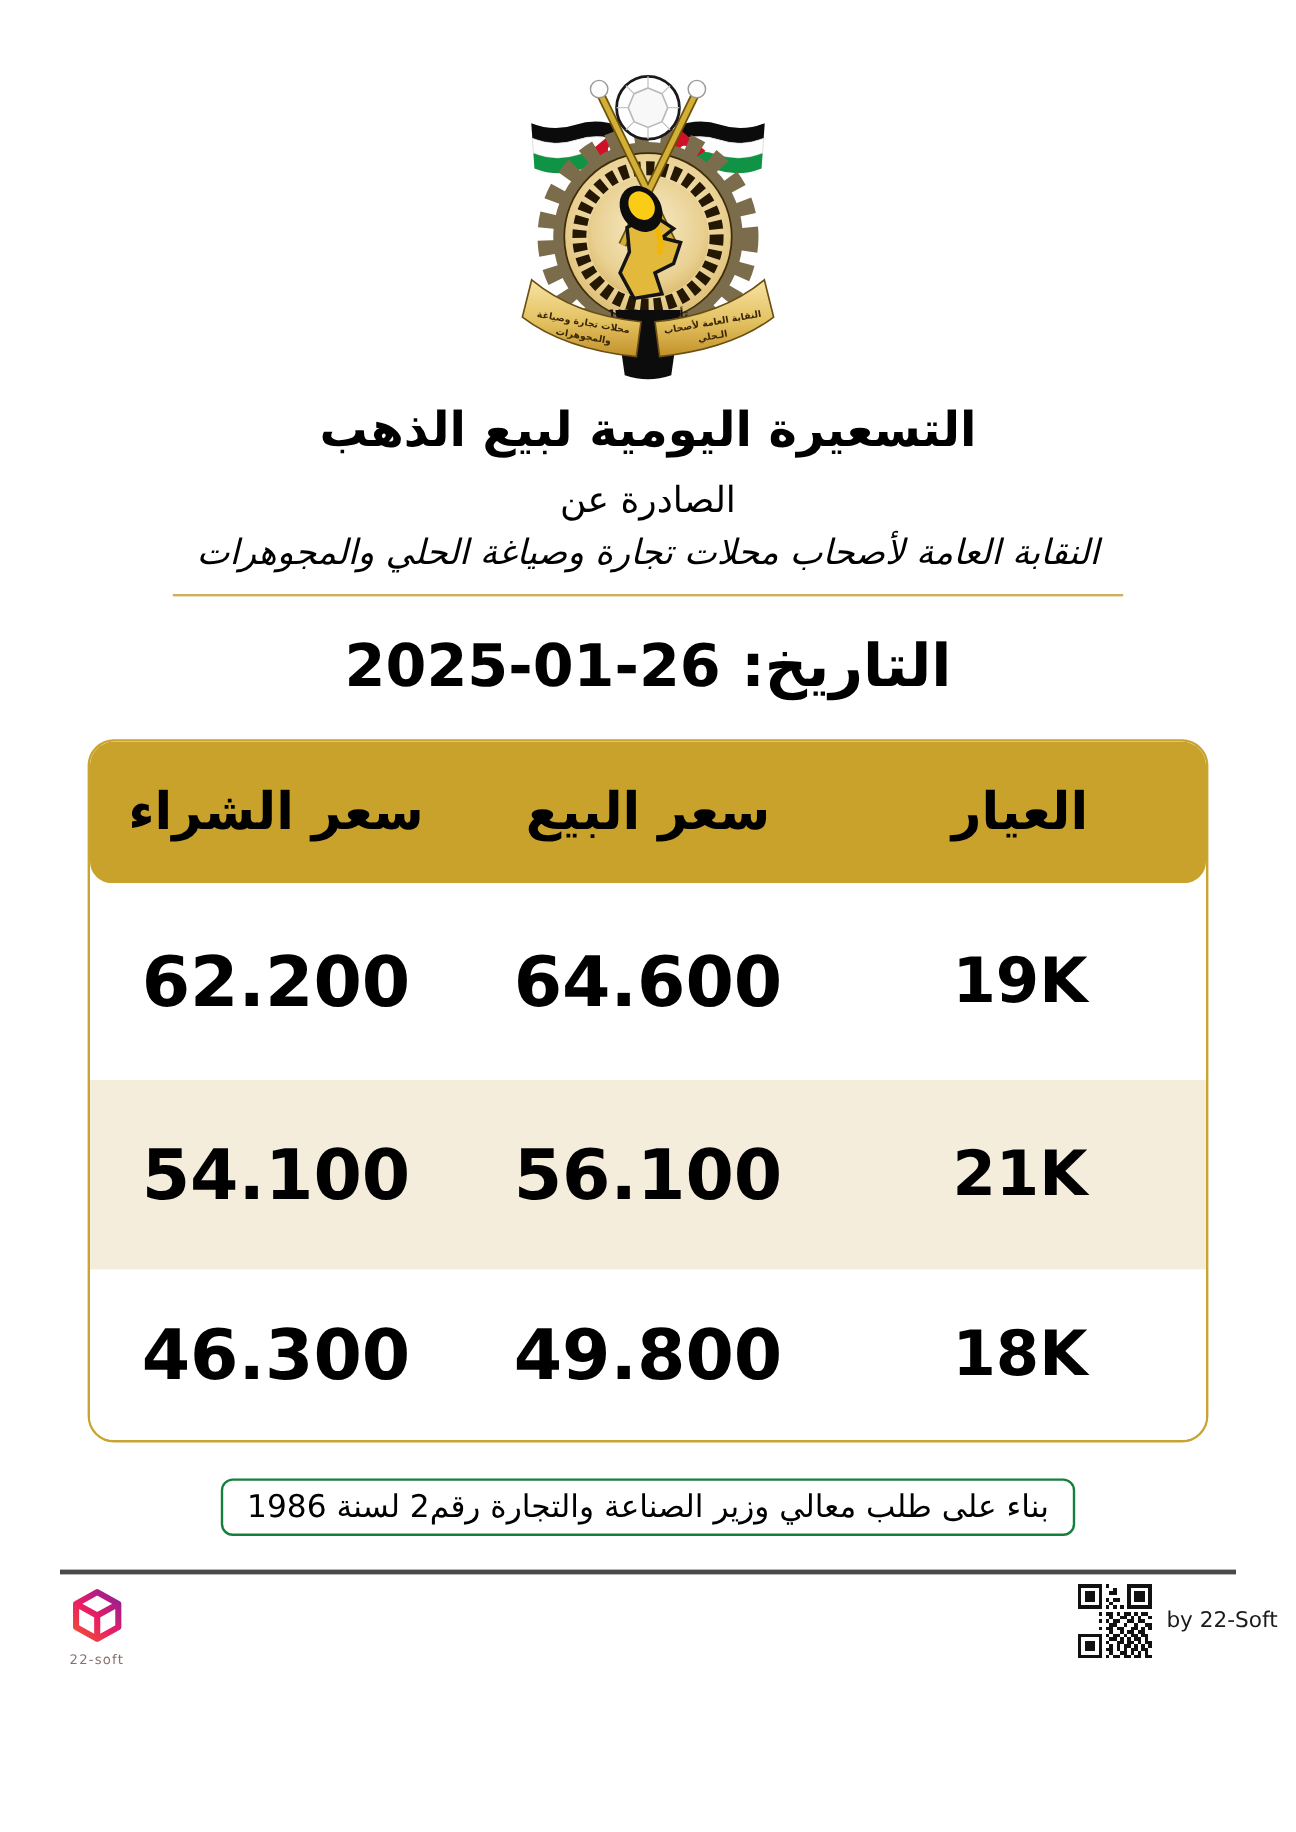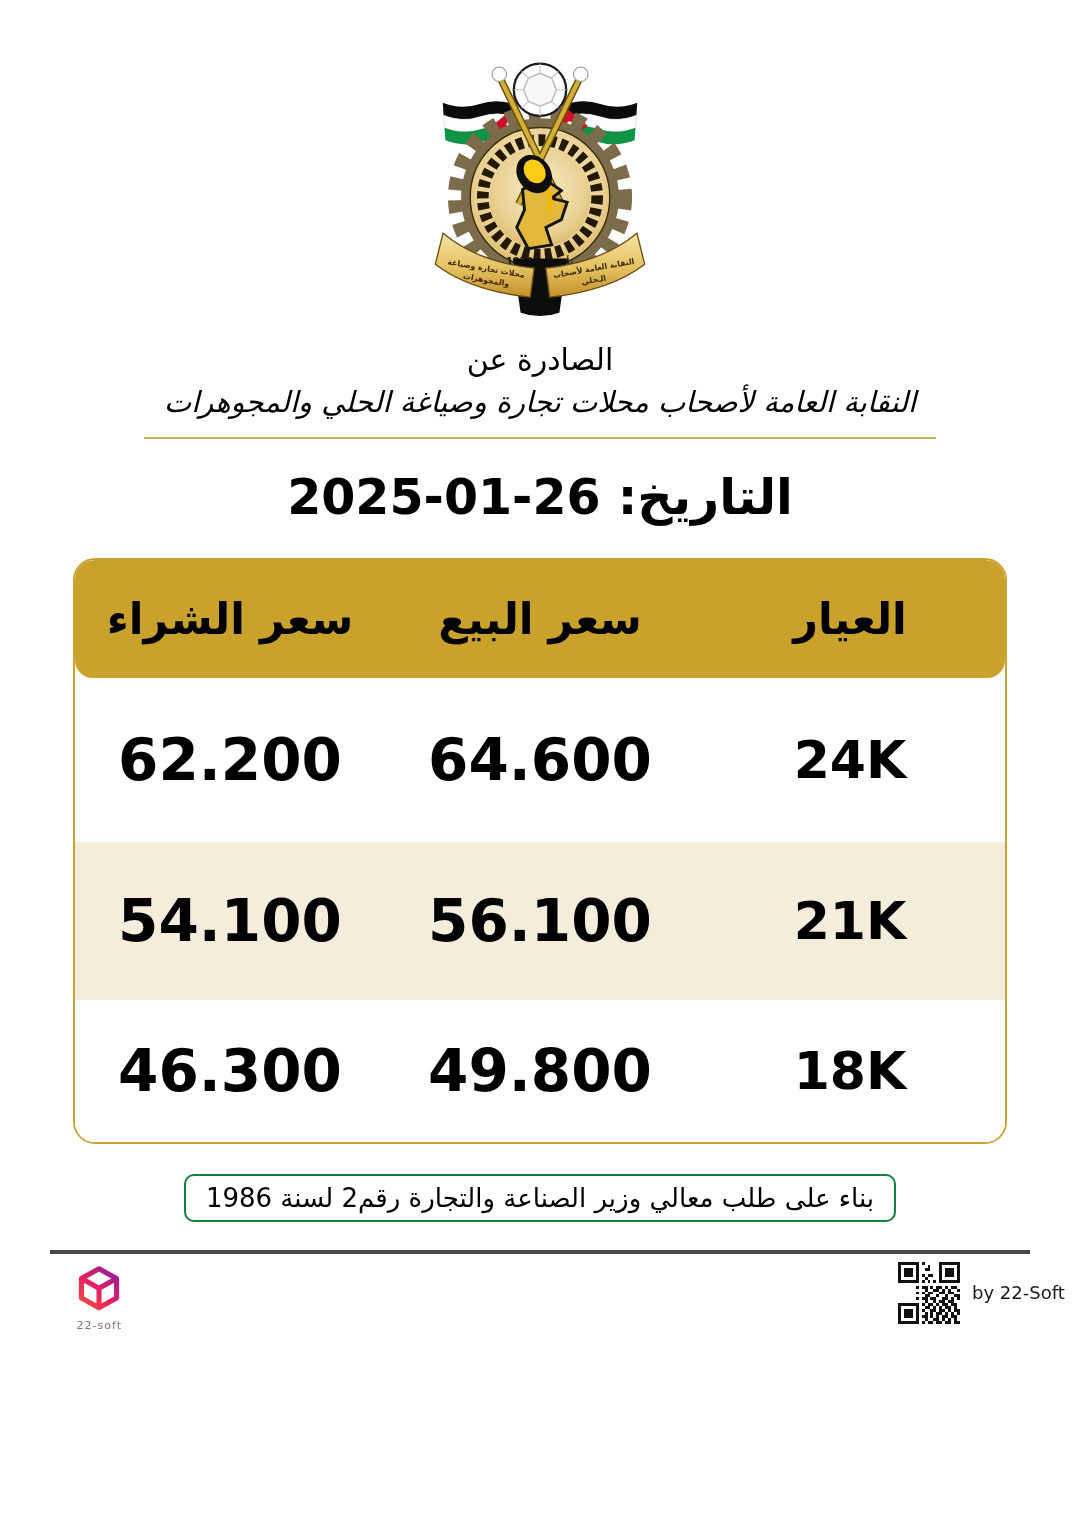--- a/index.html
+++ b/index.html
@@ -37,21 +37,21 @@
   .karat{font-size:52px;font-weight:700;direction:ltr;}
 
   .note-box{
     display:inline-block;margin-top:30px;
     border:2px solid #15803d;border-radius:10px;
     padding:7px 20px;font-size:26px;direction:rtl;
   }
   .footer-rule{width:980px;border:none;border-top:4px solid #4a4a4a;margin:28px auto 0 auto;}
 
   .bottom-bar{position:relative;height:130px;direction:ltr;}
-  .brand{position:absolute;left:58px;top:12px;width:64px;text-align:right;line-height:0;}
+  .brand{position:absolute;left:58px;top:12px;width:64px;text-align:left;line-height:0;}
   .brand-label{font-size:11px;color:#8a6f6f;letter-spacing:1px;line-height:1.2;margin-top:3px;}
   .qr-wrap{position:absolute;left:898px;top:8px;display:flex;align-items:center;gap:12px;text-align:center;}
   .qr-caption{font-size:18px;color:#1a1a1a;line-height:1;}
 </style>
 </head>
 <body>
 
 <div class="page">
 
   <div class="emblem-wrap">
@@ -133,33 +133,34 @@
 
       <path d="M136,246 C176,242 206,230 230,210 L238,242 C212,262 178,272 140,276 Z" fill="url(#ribGrad)" stroke="#6b4e12" stroke-width="1.4"></path>
       <path d="M124,246 C84,242 54,230 30,210 L22,242 C48,262 82,272 120,276 Z" fill="url(#ribGrad)" stroke="#6b4e12" stroke-width="1.4"></path>
       <text x="186" y="249" transform="rotate(-10 186 249)" text-anchor="middle" font-size="8" font-weight="bold" fill="#3a2605">النقابة العامة لأصحاب</text>
       <text x="186" y="261" transform="rotate(-10 186 261)" text-anchor="middle" font-size="8" font-weight="bold" fill="#3a2605">الـحلي</text>
       <text x="74" y="249" transform="rotate(10 74 249)" text-anchor="middle" font-size="8" font-weight="bold" fill="#3a2605">محلات تجارة وصياغة</text>
       <text x="74" y="261" transform="rotate(10 74 261)" text-anchor="middle" font-size="8" font-weight="bold" fill="#3a2605">والمجوهرات</text>
     </svg>
   </div>
 
+  <h1 class="title">التسعيرة اليومية لبيع الذهب</h1>
   <p class="issued">الصادرة عن</p>
   <p class="syndicate">النقابة العامة لأصحاب محلات تجارة وصياغة الحلي والمجوهرات</p>
   <hr class="gold-rule">
   <p class="date">التاريخ: 26-01-2025</p>
 
   <div class="price-table">
     <div class="pt-header">
       <div class="cell">العيار</div>
       <div class="cell">سعر البيع</div>
       <div class="cell">سعر الشراء</div>
     </div>
     <div class="pt-row row-0">
-      <div class="cell karat">24K</div>
+      <div class="cell karat">19K</div>
       <div class="cell num">64.600</div>
       <div class="cell num">62.200</div>
     </div>
     <div class="pt-row row-1">
       <div class="cell karat">21K</div>
       <div class="cell num">56.100</div>
       <div class="cell num">54.100</div>
     </div>
     <div class="pt-row row-2">
       <div class="cell karat">18K</div>

